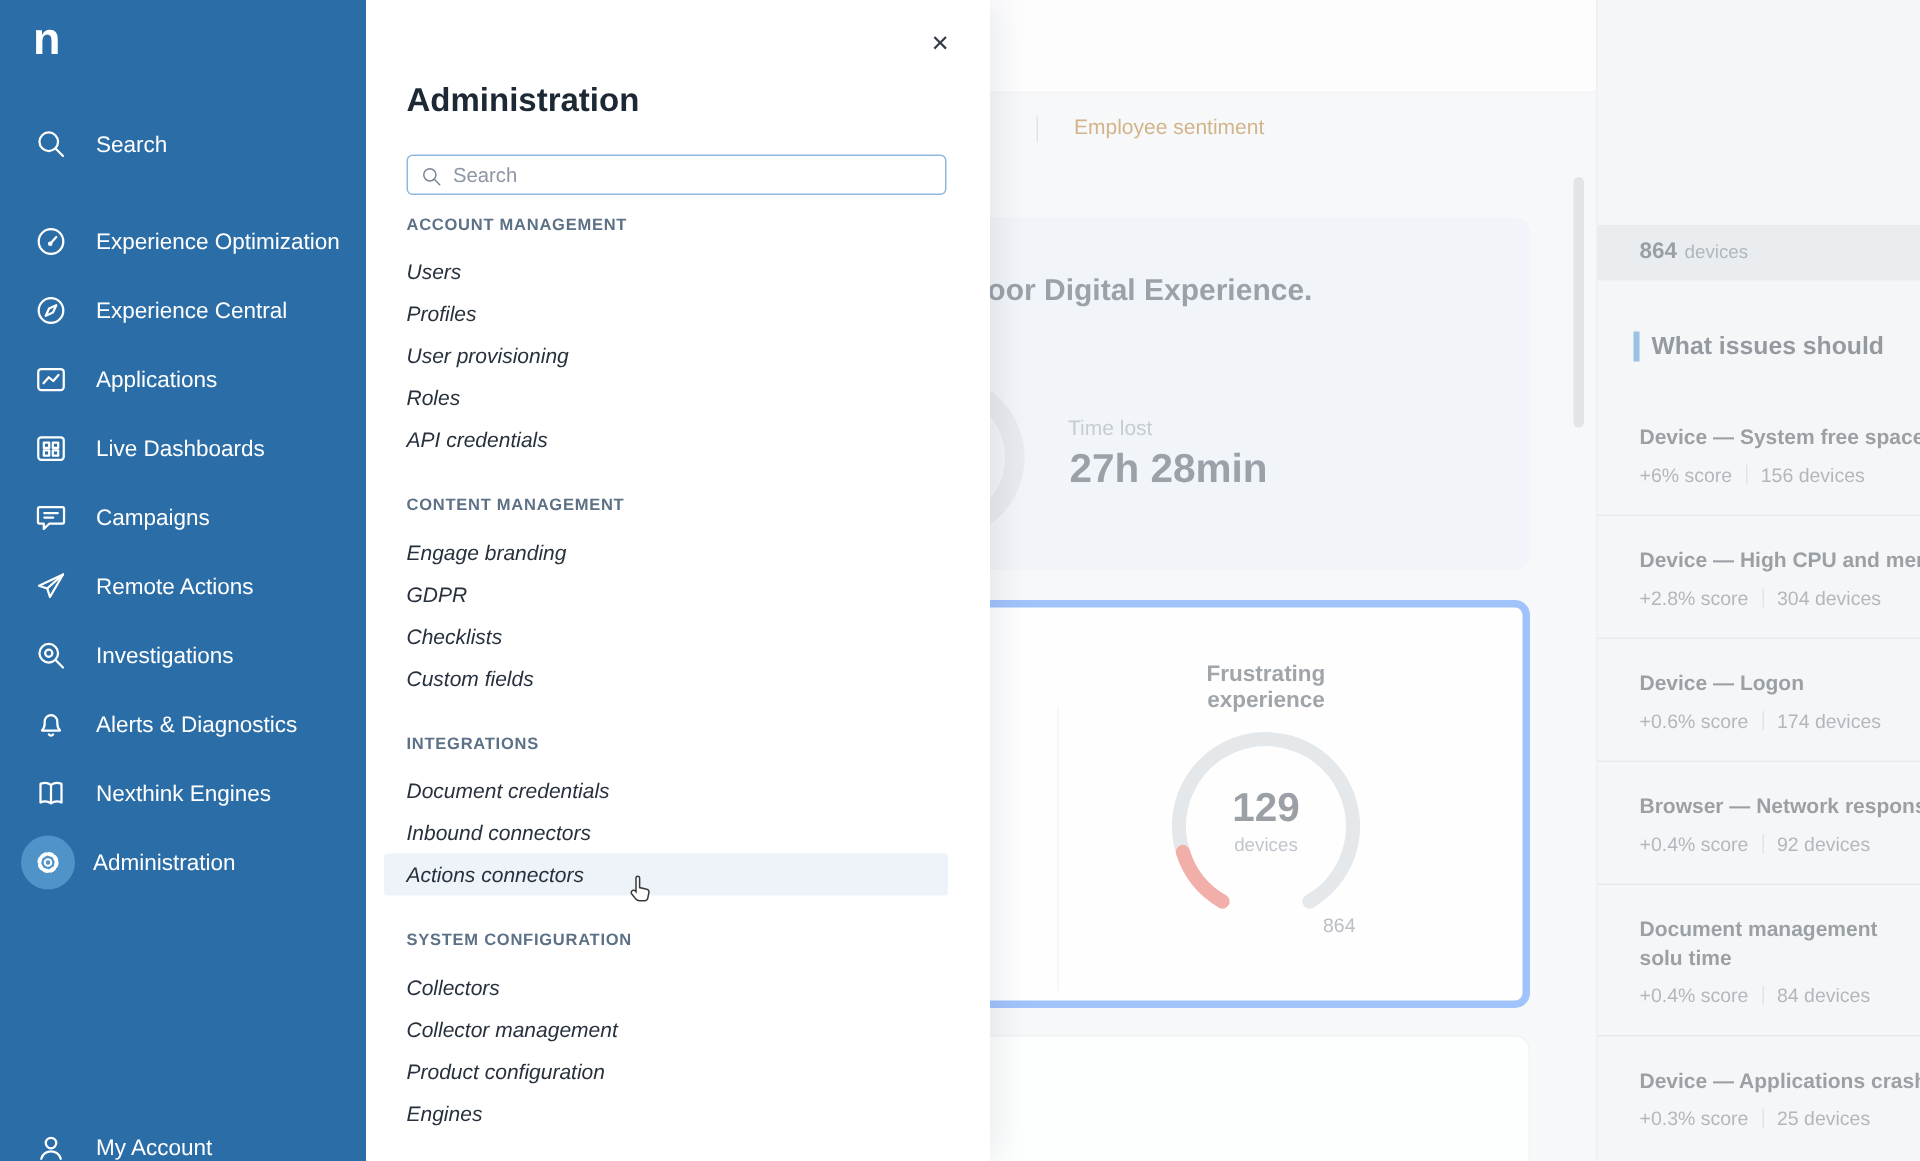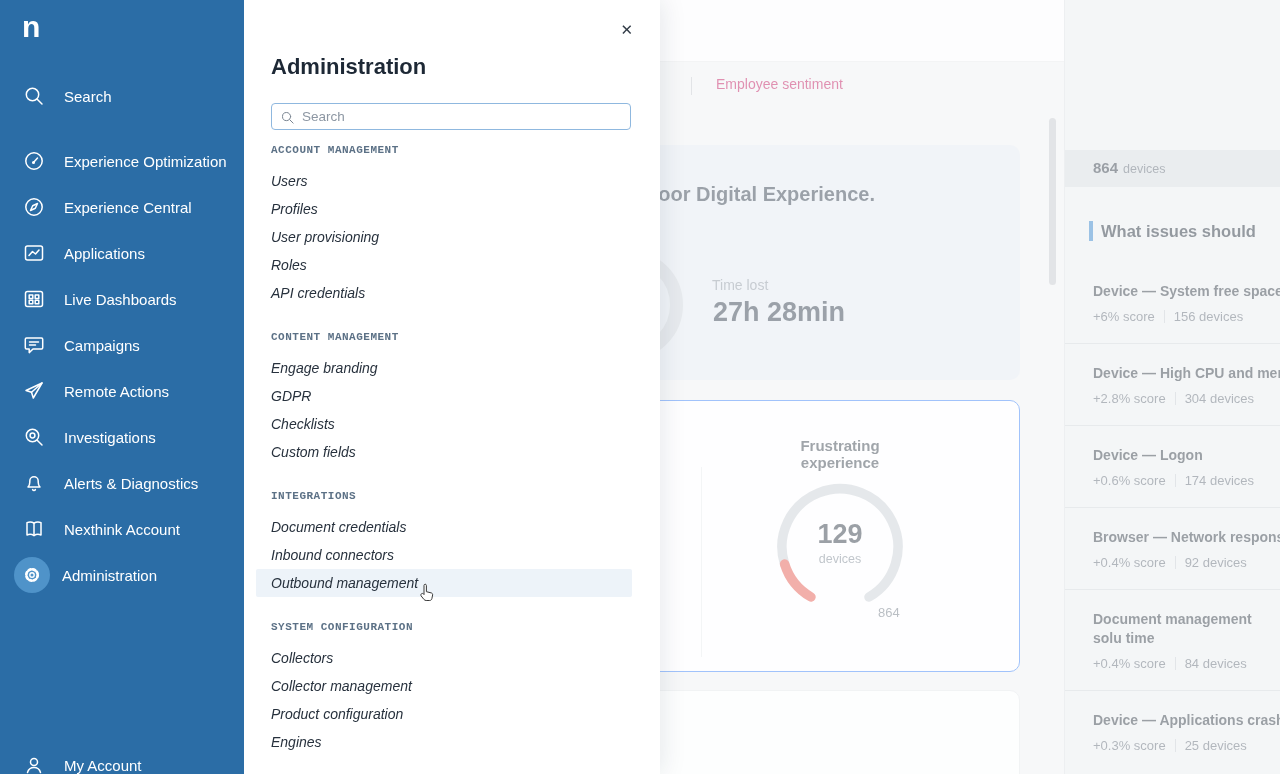--- a/index.html
+++ b/index.html
@@ -16,29 +16,29 @@
   .nav-item .label { font-size:15px; color:#fff; white-space:nowrap; }
   .nav-gap { height:19px; }
   .nav-item.active .icon-slot { width:36px; height:36px; margin:-6px 12px -6px -8px; background:#4f93c9; border-radius:50%; }
   .nav-item.active svg { width:22px; height:22px; }
   #my-account { position:absolute; left:0; top:742px; right:0; }
 
   
   #main { position:absolute; left:244px; top:0; right:0; bottom:0; z-index:1; }
   .topbar { position:absolute; top:0; left:0; right:0; height:62px; background:#fafbfc; border-bottom:1px solid #e6e8eb; }
   .tab-sep { position:absolute; left:447px; top:77px; width:1px; height:18px; background:#c2c7cd; }
-  .tab-label { position:absolute; left:472px; top:76px; font-size:14px; color:#be185d; }
+  .tab-label { position:absolute; left:472px; top:76px; font-size:14px; color:#a16207; }
 
   .card1 { position:absolute; left:170px; top:145px; width:606px; height:235px; background:#e2e8f0; border-radius:10px; }
   .headline { position:absolute; left:232px; top:38px; font-size:20px; font-weight:bold; color:#2e3c4b; white-space:nowrap; }
   .mini-donut { position:absolute; left:159px; top:105px; width:110px; height:110px; border:13px solid #cdd4db; border-radius:50%; }
   .timelost-label { position:absolute; left:298px; top:132px; font-size:14px; color:#8a94a0; }
   .timelost-value { position:absolute; left:284px; top:152px; font-size:27px; font-weight:bold; color:#2e3c4b;margin-left:15px; }
 
-  .card2 { position:absolute; left:170px; top:400px; width:606px; height:272px; background:#fdfdfe; border:1px solid #3b82f6; border-radius:10px; }
+  .card2 { position:absolute; left:170px; top:400px; width:606px; height:272px; background:#fdfdfe; border:5px solid #3b82f6; border-radius:10px; }
   .vline { position:absolute; left:286px; top:66px; width:1px; height:190px; background:#e7eaed; }
   .gauge-wrap { position:absolute; left:345px; top:36px; width:160px; text-align:center; }
   .gauge-title { font-size:15px; font-weight:bold; color:#39434f; line-height:17px; width:130px; margin:0 auto 4px; }
   .gauge-box { position:relative; width:160px; height:150px; }
   .gauge-center { position:absolute; left:0; top:44px; width:160px; text-align:center; }
   .gauge-value { font-size:27px; font-weight:bold; color:#2f3a46; }
   .gauge-unit { font-size:12.5px; color:#7c8793; margin-top:2px; }
   .gauge-max { position:absolute; left:118px; top:130px; font-size:13px; color:#6f7985; }
 
   .card3 { position:absolute; left:170px; top:690px; width:606px; height:110px; background:#fbfcfd; border:1px solid #e1e5e9; border-radius:10px; }
@@ -68,21 +68,21 @@
   #flyout { position:absolute; left:244px; top:0; width:416px; height:774px; background:#fff; z-index:10; box-shadow:2px 0 24px rgba(20,40,60,.10); }
   .fly-close { position:absolute; top:22px; right:27px; font-size:15px; color:#323c47; cursor:pointer; line-height:1; }
   .fly-title { position:absolute; left:27px; top:54px; font-size:22px; font-weight:bold; color:#1d2835; }
   .fly-search { position:absolute; left:27px; top:103px; width:360px; height:27px; border:1px solid #8fb8df; border-radius:4px; background:#fff; }
   .fly-search svg { position:absolute; left:8px; top:6px; width:15px; height:15px; stroke:#7a8591; fill:none; stroke-width:1.6; stroke-linecap:round; }
   .fly-search input { position:absolute; left:30px; top:0; width:324px; height:25px; border:none; outline:none; font-size:13.5px; color:#2a3644; font-family:"Liberation Sans",sans-serif; background:transparent; }
   .fly-search input::placeholder { color:#8d97a3; }
   .fly-sections { position:absolute; left:27px; top:144px; right:28px; }
   .fly-sec { margin-top:24px; }
   .fly-sec:first-child { margin-top:0; }
-  .fly-heading { height:14px; font-size:11px; font-weight:bold; letter-spacing:.5px; color:#5c7186; margin-bottom:9px;font-family:Liberation Mono, monospace; }
+  .fly-heading { height:14px; font-size:11px; font-weight:bold; letter-spacing:.5px; color:#5c7186; margin-bottom:9px; }
   .fly-item { height:28px; display:flex; align-items:center; font-size:14px; color:#27313d; cursor:pointer;font-style:italic; }
   .fly-item.hover { background:#edf3f9; margin-left:-15px; padding-left:15px; border-radius:2px; }
 
   
   #cursor { position:absolute; left:420px; top:583px; z-index:40; pointer-events:none; }
 </style>
 </head>
 <body>
 
 <div id="screen">
@@ -210,21 +210,21 @@
         <div class="fly-heading">CONTENT MANAGEMENT</div>
         <div class="fly-item">Engage branding</div>
         <div class="fly-item">GDPR</div>
         <div class="fly-item">Checklists</div>
         <div class="fly-item">Custom fields</div>
       </div>
       <div class="fly-sec">
         <div class="fly-heading">INTEGRATIONS</div>
         <div class="fly-item">Document credentials</div>
         <div class="fly-item">Inbound connectors</div>
-        <div class="fly-item hover">Outbound management</div>
+        <div class="fly-item hover">Actions connectors</div>
       </div>
       <div class="fly-sec">
         <div class="fly-heading">SYSTEM CONFIGURATION</div>
         <div class="fly-item">Collectors</div>
         <div class="fly-item">Collector management</div>
         <div class="fly-item">Product configuration</div>
         <div class="fly-item">Engines</div>
       </div>
     </div>
   </div>
@@ -320,21 +320,21 @@
         </span>
           <span class="label">Alerts &amp; Diagnostics</span>
       </div>
       <div class="nav-item">
         <span class="icon-slot">
           <svg viewBox="0 0 24 24">
               <path d="M12 6.2C10 4.8 7 4.7 5 5.6V18c2-.9 5-.8 7 .6 2-1.4 5-1.5 7-.6V5.6c-2-.9-5-.8-7 .6z"></path>
               <line x1="12" y1="6.4" x2="12" y2="18.4"></line>
             </svg>
         </span>
-          <span class="label">Nexthink Account</span>
+          <span class="label">Nexthink Engines</span>
       </div>
       <div class="nav-item active">
         <span class="icon-slot">
           <svg viewBox="0 0 24 24">
               <circle cx="12" cy="12" r="6.2" stroke-width="3" stroke-dasharray="2.6 2.3"></circle>
               <circle cx="12" cy="12" r="2.4"></circle>
             </svg>
         </span>
           <span class="label">Administration</span>
       </div>

